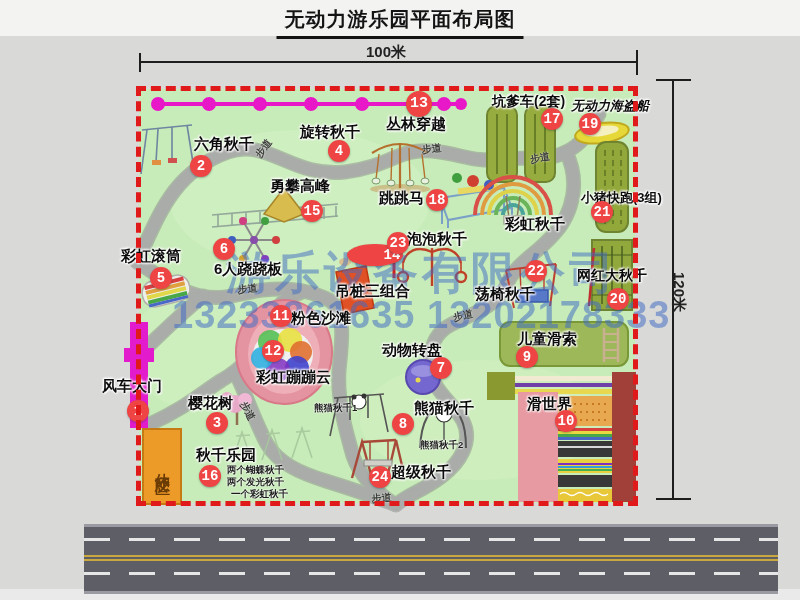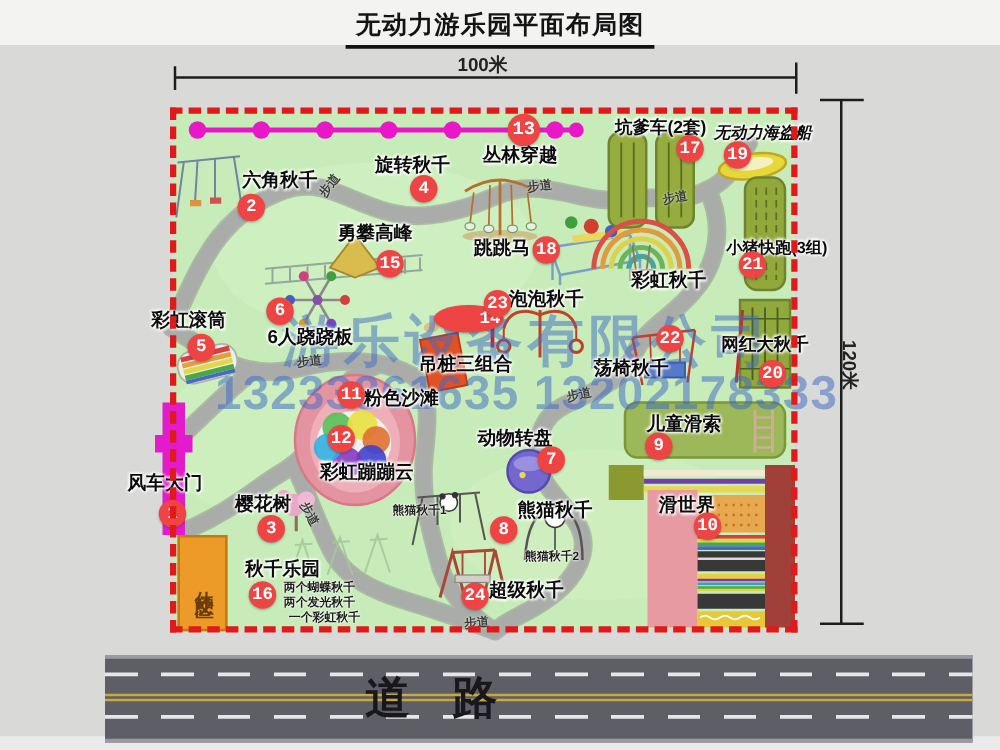--- a/index.html
+++ b/index.html
@@ -397,15 +397,14 @@
       <div class="small-note" style="left: 227px; top: 464px;">两个蝴蝶秋千</div>
       <div class="small-note" style="left: 227px; top: 476px;">两个发光秋千</div>
       <div class="small-note" style="left: 231px; top: 488px;">一个彩虹秋千</div>
     </div>
 
   <div class="road">
     <div class="lane-dash t"></div>
     <div class="lane-dash b"></div>
     <div class="yellow-line y1"></div>
     <div class="yellow-line y2"></div>
-    <div class="road-label">道路</div>
   </div>
 </div>
 
 </body></html>

